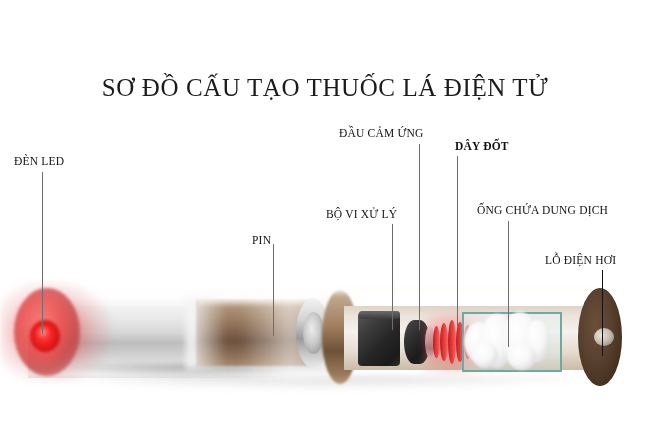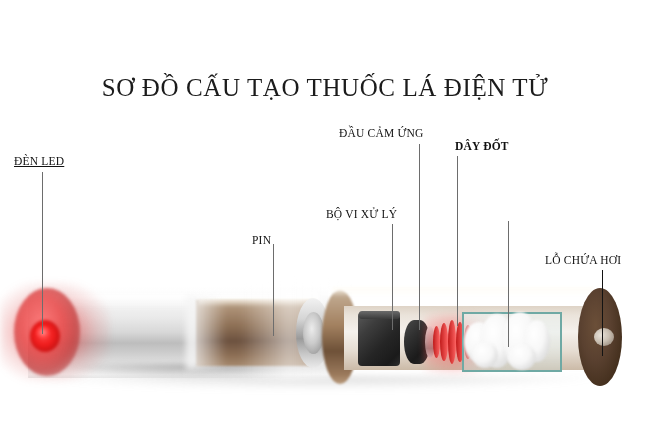--- a/index.html
+++ b/index.html
@@ -456,33 +456,34 @@
       <div class="cot-lobe" style="left:44px; top:0px;  width:36px; height:56px;"></div>
       <div class="cot-lobe" style="left:66px; top:8px;  width:26px; height:42px;"></div>
       <div class="cot-lobe" style="left:14px; top:30px; width:26px; height:26px;"></div>
       <div class="cot-lobe" style="left:50px; top:32px; width:28px; height:26px;"></div>
     </div>
 
     <div class="endcap"></div>
     <div class="endcap-hole"></div>
   </div>
 
-  <div class="label" style="left:14px; top:111px;text-decoration:underline;">ĐÈN LED</div>
+  <div class="label" style="left:14px; top:111px;">ĐÈN LED</div>
   <div class="leader" style="left:42px; top:128px; height:162px;"></div>
 
   <div class="label" style="left:252px; top:190px;">PIN</div>
   <div class="leader" style="left:273px; top:200px; height:92px;"></div>
 
   <div class="label" style="left:326px; top:164px;">BỘ VI XỬ LÝ</div>
   <div class="leader" style="left:392px; top:180px; height:106px;"></div>
 
   <div class="label" style="left:339px; top:83px;">ĐẦU CẢM ỨNG</div>
   <div class="leader" style="left:419px; top:100px; height:186px;"></div>
 
   <div class="label" style="left:455px; top:96px;font-weight:bold;">DÂY ĐỐT</div>
   <div class="leader" style="left:457px; top:112px; height:170px;"></div>
 
+  <div class="label" style="left:477px; top:160px;">ỐNG CHỨA DUNG DỊCH</div>
   <div class="leader" style="left:508px; top:177px; height:126px;"></div>
 
-  <div class="label" style="left:545px; top:210px;">LỖ CHỨA HƠI</div>
+  <div class="label" style="left:545px; top:210px;">LỖ ĐIỆN HƠI</div>
   <div class="leader dark" style="left:602px; top:226px; height:86px;"></div>
 
 </div>
 
 </body></html>

